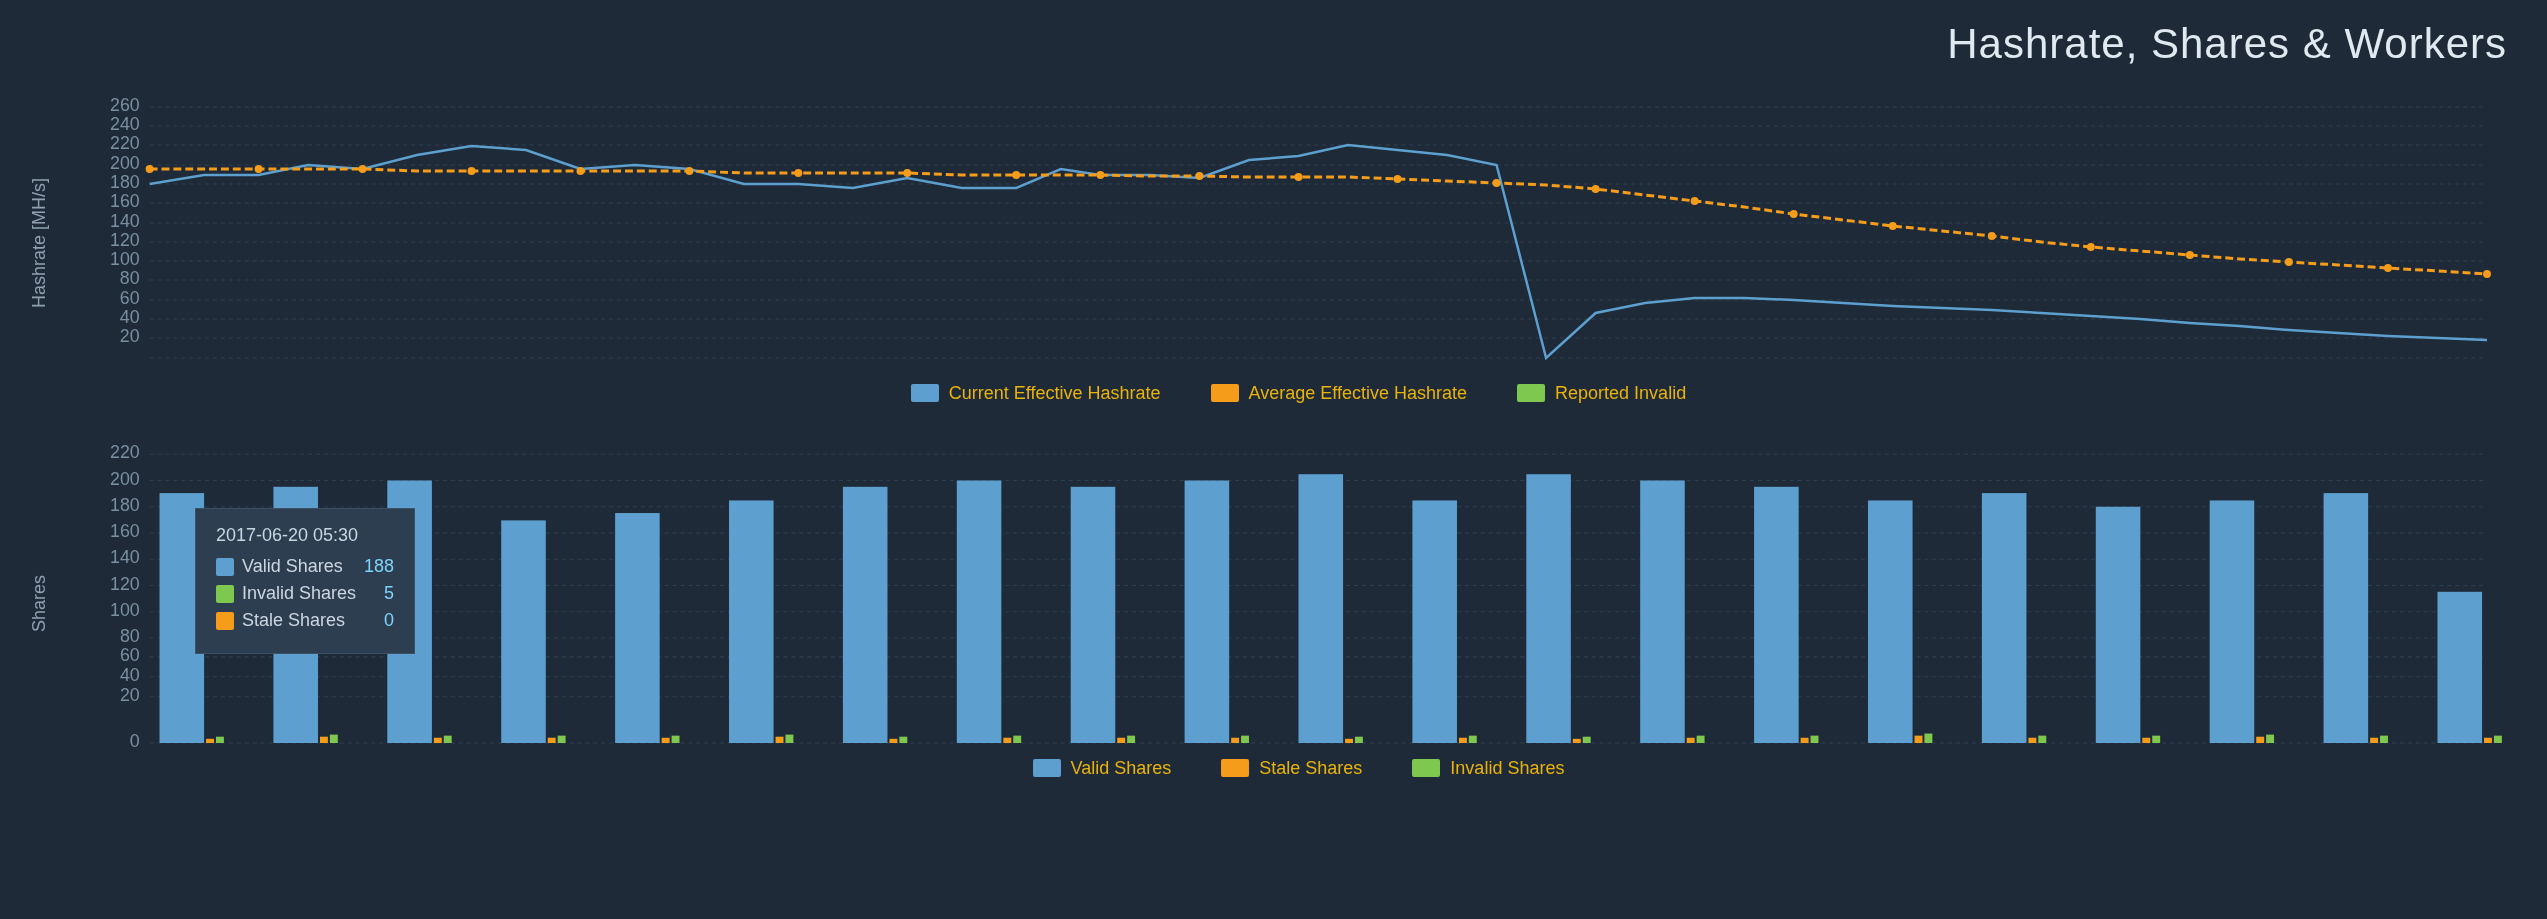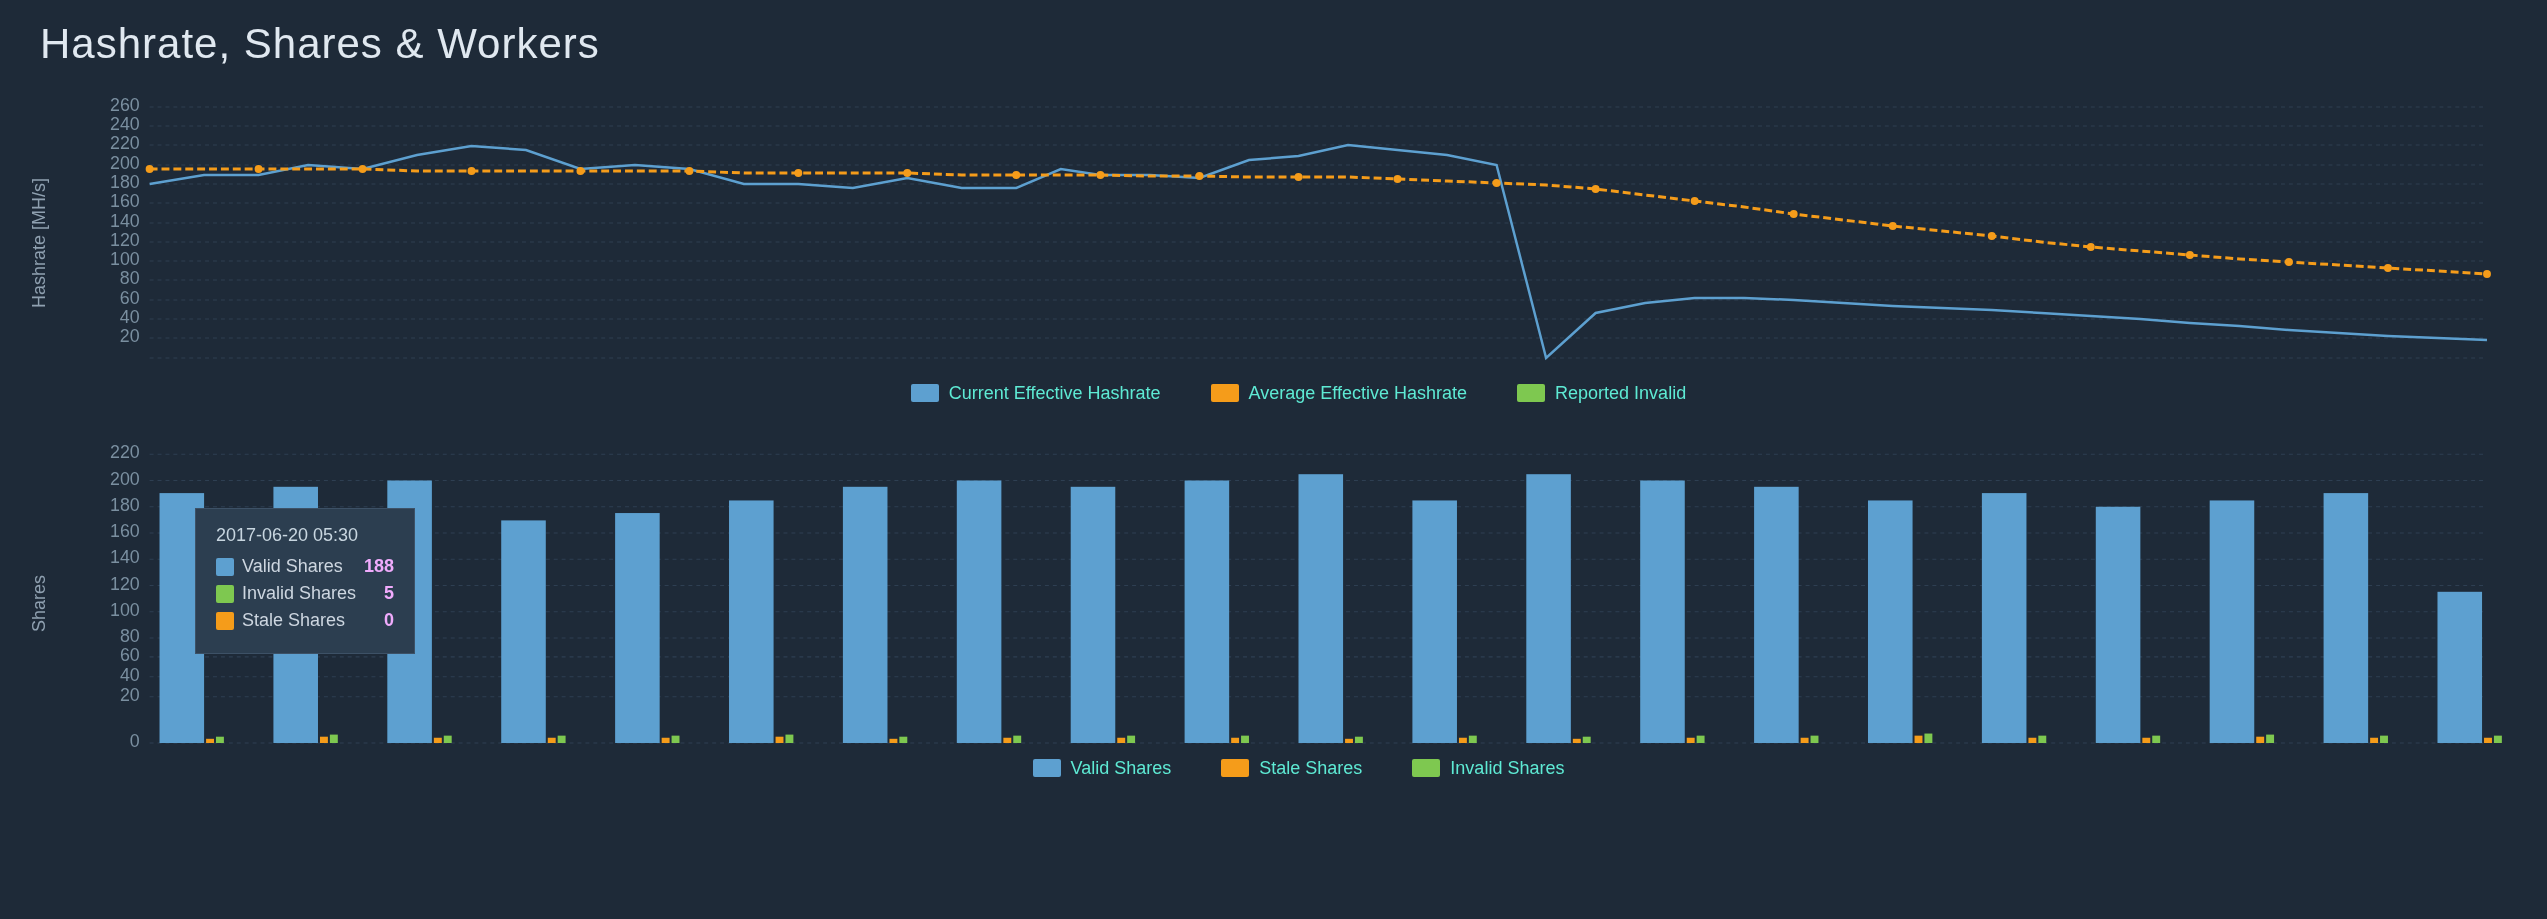--- a/index.html
+++ b/index.html
@@ -12,21 +12,21 @@
       overflow: hidden;
     }
     .container {
       width: 100%;
       height: 100%;
       padding: 20px 40px;
       display: flex;
       flex-direction: column;
     }
     .chart-title {
-      text-align: left;
+      text-align: right;
       font-size: 42px;
       font-weight: 300;
       color: #e0e8f0;
       margin-bottom: 10px;
       letter-spacing: 1px;
     }
     .charts-wrapper {
       flex: 1;
       display: flex;
       flex-direction: column;
@@ -83,21 +83,21 @@
       display: flex;
       align-items: center;
       justify-content: center;
       gap: 50px;
     }
     .legend-item {
       display: flex;
       align-items: center;
       gap: 10px;
       font-size: 18px;
-      color: #5eead4;
+      color: #eab308;
     }
     .legend-swatch {
       width: 28px;
       height: 18px;
       border-radius: 2px;
     }
     
     .tooltip-box {
       position: absolute;
       left: 155px;
@@ -125,22 +125,22 @@
       display: flex;
       align-items: center;
       gap: 8px;
     }
     .tooltip-swatch {
       width: 18px;
       height: 18px;
       border-radius: 2px;
     }
     .tooltip-value {
-      color: #f0abfc;
-      font-weight: 700;
+      color: #7dd3fc;
+      font-weight: 400;
     }
     .grid-line {
       stroke: #2e3f52;
       stroke-width: 1;
       stroke-dasharray: 4,4;
     }
     .axis-text {
       fill: #7a8fa0;
       font-size: 18px;
     }

